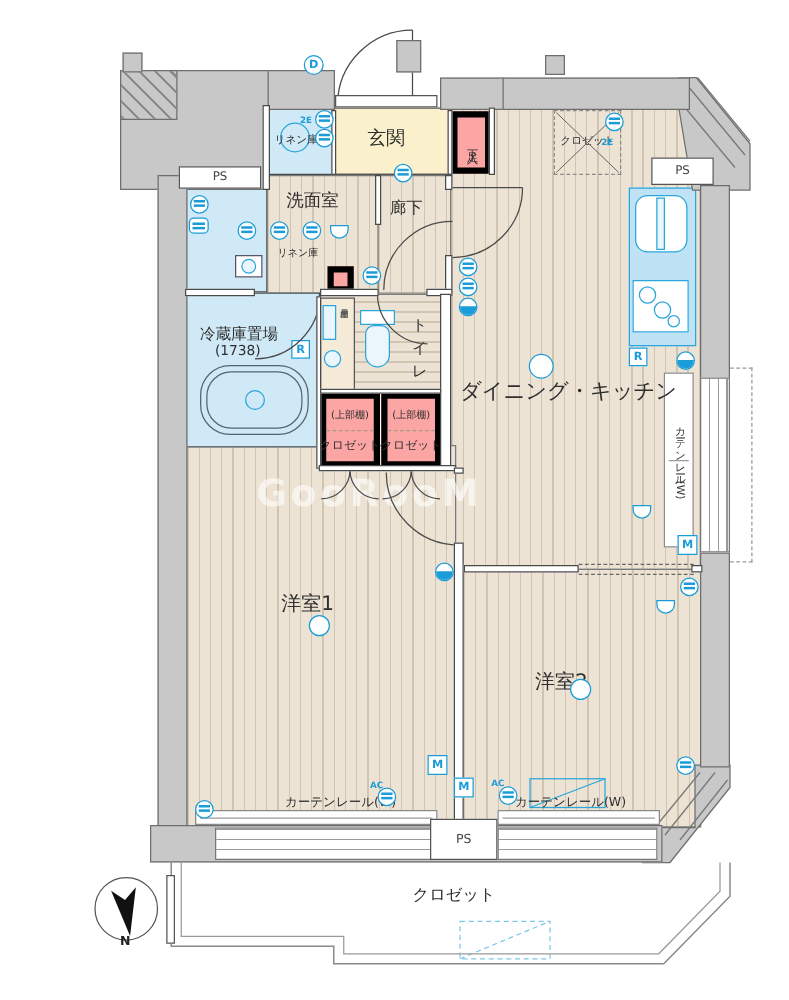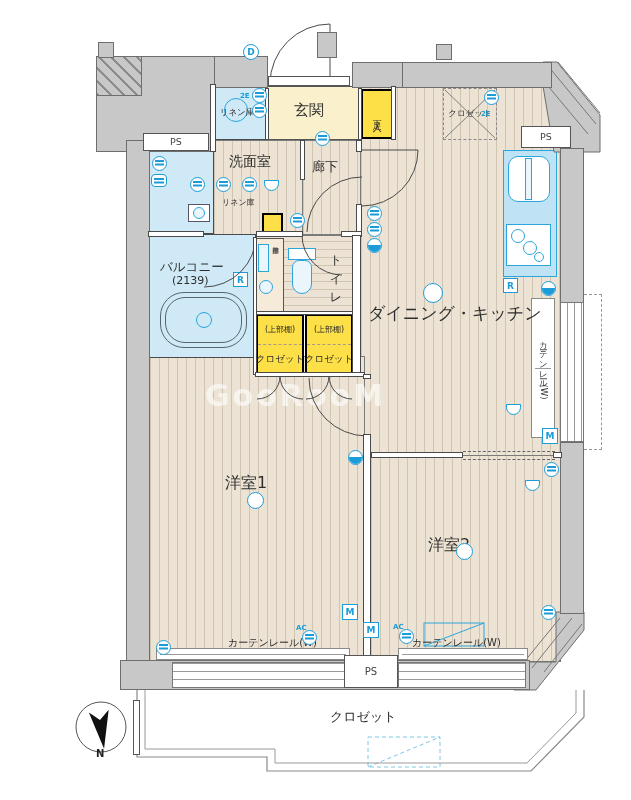--- a/index.html
+++ b/index.html
@@ -12,21 +12,21 @@
     border:1px solid #7a7a7a;}
   .floor-h{background-color:#ece3d4;
     background-image:repeating-linear-gradient(0deg,rgba(146,124,96,.30) 0,rgba(146,124,96,.30) 1px,transparent 1px,transparent 8px);
     border:1px solid #7a7a7a;}
   
   .wall{background:#c8c8c8;border:1px solid #6e6e6e;}
   .hatch{background-image:repeating-linear-gradient(45deg,rgba(80,80,80,.5) 0,rgba(80,80,80,.5) 2px,transparent 2px,transparent 9px);}
   .iwall{background:#fff;border:1px solid #4a4a4a;}
   .whitebox{background:#fff;border:1px solid #555;display:flex;align-items:center;justify-content:center;}
   .blue{background:#cfe9f6;border:1px solid #4a4a4a;}
-  .pink{background:#fde047;border:2px solid #000000;}
+  .pink{background:#fca5a5;border:5px solid #000000;}
   .dash{border:1px dashed #8a8a8a;background:transparent;}
   
   .lbl{white-space:nowrap;line-height:1.15;}
   .vert{writing-mode:vertical-rl;}
   .ctr{display:flex;align-items:center;justify-content:center;text-align:center;}
   
   .ic{position:absolute;box-sizing:border-box;width:15px;height:15px;border:1.6px solid #1b9cd8;border-radius:50%;background:#fff;}
   .ic-lines::before{content:"";position:absolute;left:2px;right:2px;top:3px;height:1.6px;background:#1b9cd8;box-shadow:0 3.5px 0 #1b9cd8;}
   .ic-ring{border-width:1.1px;}
   .ic-half::before{content:"";position:absolute;left:0;right:0;bottom:0;top:45%;background:#1b9cd8;border-radius:0 0 10px 10px;}
@@ -72,22 +72,22 @@
 
   <div class="abs blue" style="left:148px;top:150px;width:66px;height:84px;"></div>
   <div class="abs ic ic-lines" style="left:152px;top:156px;"></div>
   <div class="abs ic ic-lines" style="left:151px;top:174px;width:16px;height:13px;border-radius:4px;"></div>
   <div class="abs" style="left:188px;top:204px;width:22px;height:18px;background:#fff;border:1px solid #556;"></div>
   <div class="abs" style="left:193px;top:207px;width:12px;height:12px;border:1.3px solid #2aa6dc;border-radius:50%;background:#eaf6fc;"></div>
 
   <div class="abs blue" style="left:148px;top:234px;width:108px;height:124px;"></div>
   <div class="abs tub" style="left:160px;top:292px;width:87px;height:56px;"></div>
   <div class="abs" style="left:196px;top:312px;width:16px;height:16px;border:1.3px solid #2aa6dc;border-radius:50%;background:#cfe9f6;"></div>
-  <div class="abs lbl" style="left:160px;top:260px;font-size:12.5px;">バルコニー</div>
-  <div class="abs lbl" style="left:172px;top:275px;font-size:11px;">(2139)</div>
+  <div class="abs lbl" style="left:160px;top:260px;font-size:12.5px;">冷蔵庫置場</div>
+  <div class="abs lbl" style="left:172px;top:275px;font-size:11px;">(1738)</div>
   <div class="abs mk" style="left:233px;top:272px;width:15px;height:15px;">R</div>
 
   <div class="abs" style="left:256px;top:238px;width:28px;height:76px;background:#f6ead9;border:1px solid #555;"></div>
   <div class="abs fix" style="left:258px;top:244px;width:11px;height:28px;"></div>
   <div class="abs" style="left:259px;top:280px;width:14px;height:14px;border:1.4px solid #2aa6dc;border-radius:50%;background:#eaf6fc;"></div>
   <div class="abs lbl vert" style="left:271px;top:242px;font-size:6.5px;color:#555;">上部吊戸棚</div>
 
   <div class="abs fix" style="left:288px;top:248px;width:28px;height:12px;background:#fff;"></div>
   <div class="abs" style="left:292px;top:260px;width:20px;height:34px;border:1.4px solid #2aa6dc;border-radius:10px 10px 14px 14px;background:#eaf6fc;"></div>
   <div class="abs lbl vert" style="left:328px;top:246px;font-size:12px;letter-spacing:5px;">トイレ</div>

